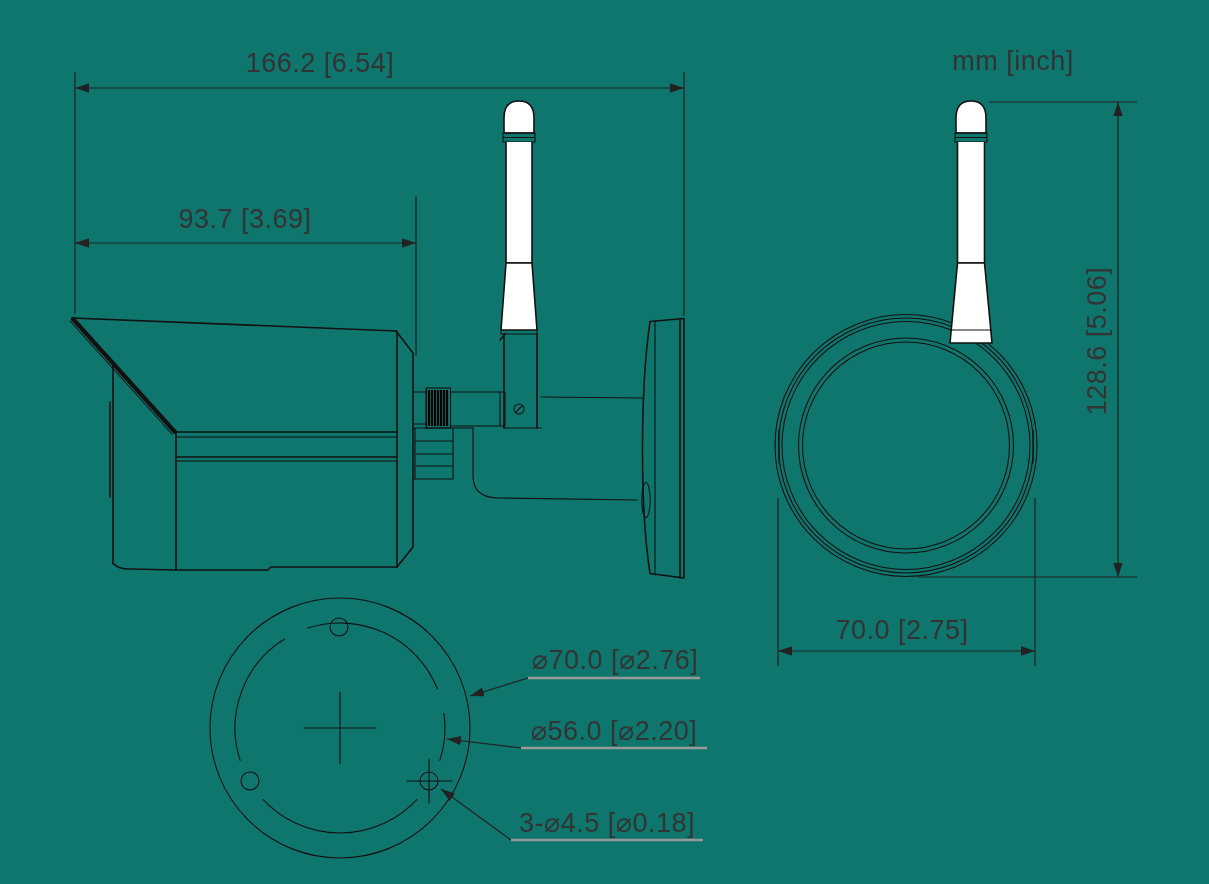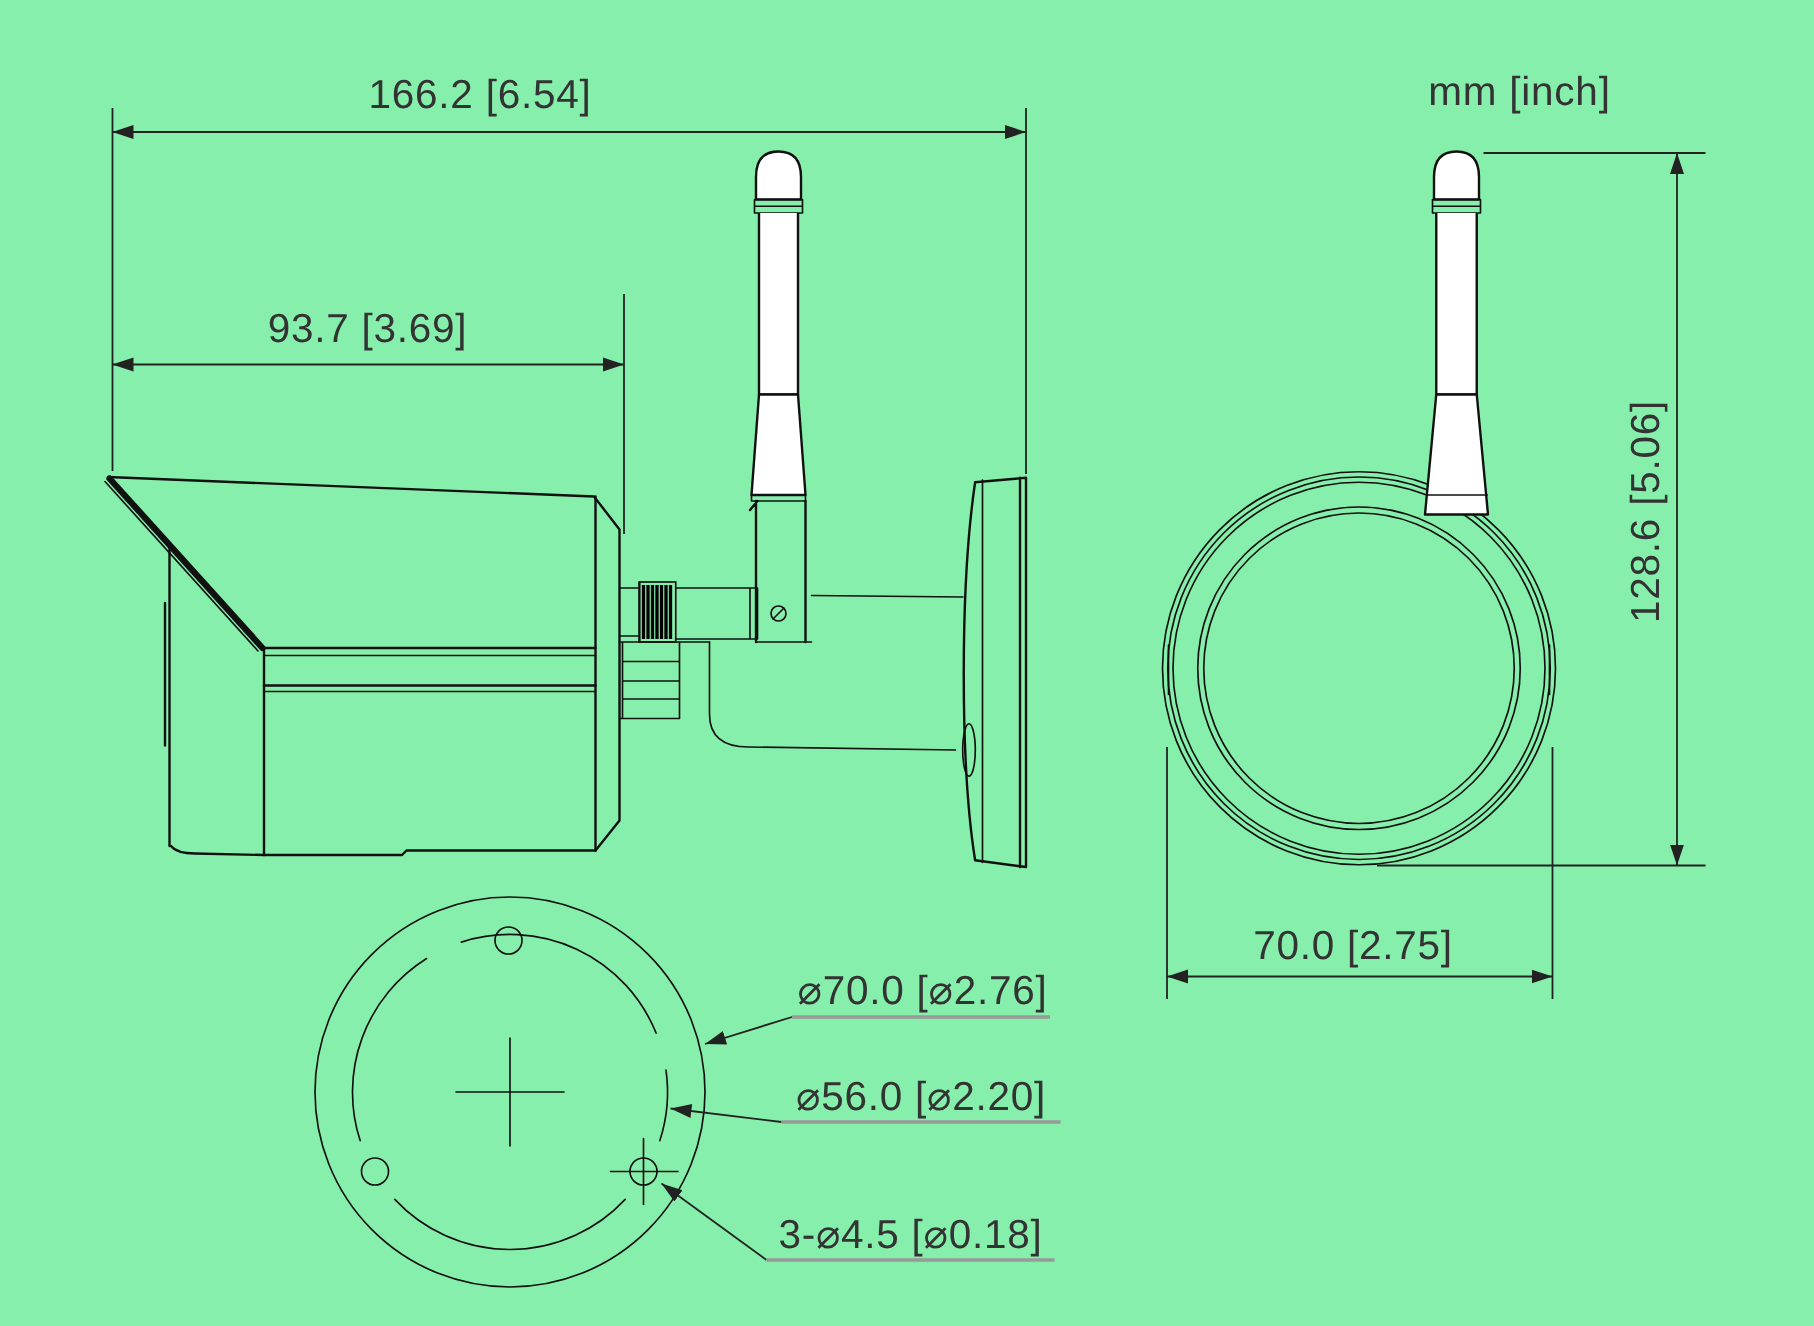--- a/index.html
+++ b/index.html
@@ -1,19 +1,19 @@
 <!DOCTYPE html>
 <html><head>
 <meta charset="utf-8">
 <style>
   html,body{margin:0;padding:0;background:#ffffff;}
   .canvas{
     position:relative;
     width:1209px;height:884px;
-    background:#86efac;
+    background:#0f766e;
     font-family:"Liberation Sans", sans-serif;
     overflow:hidden;
   }
   svg{display:block;}
   text{
     font-family:"Liberation Sans","DejaVu Sans",sans-serif;
     font-size:27px;
     fill:#333333;
     letter-spacing:0.5px;
   }

